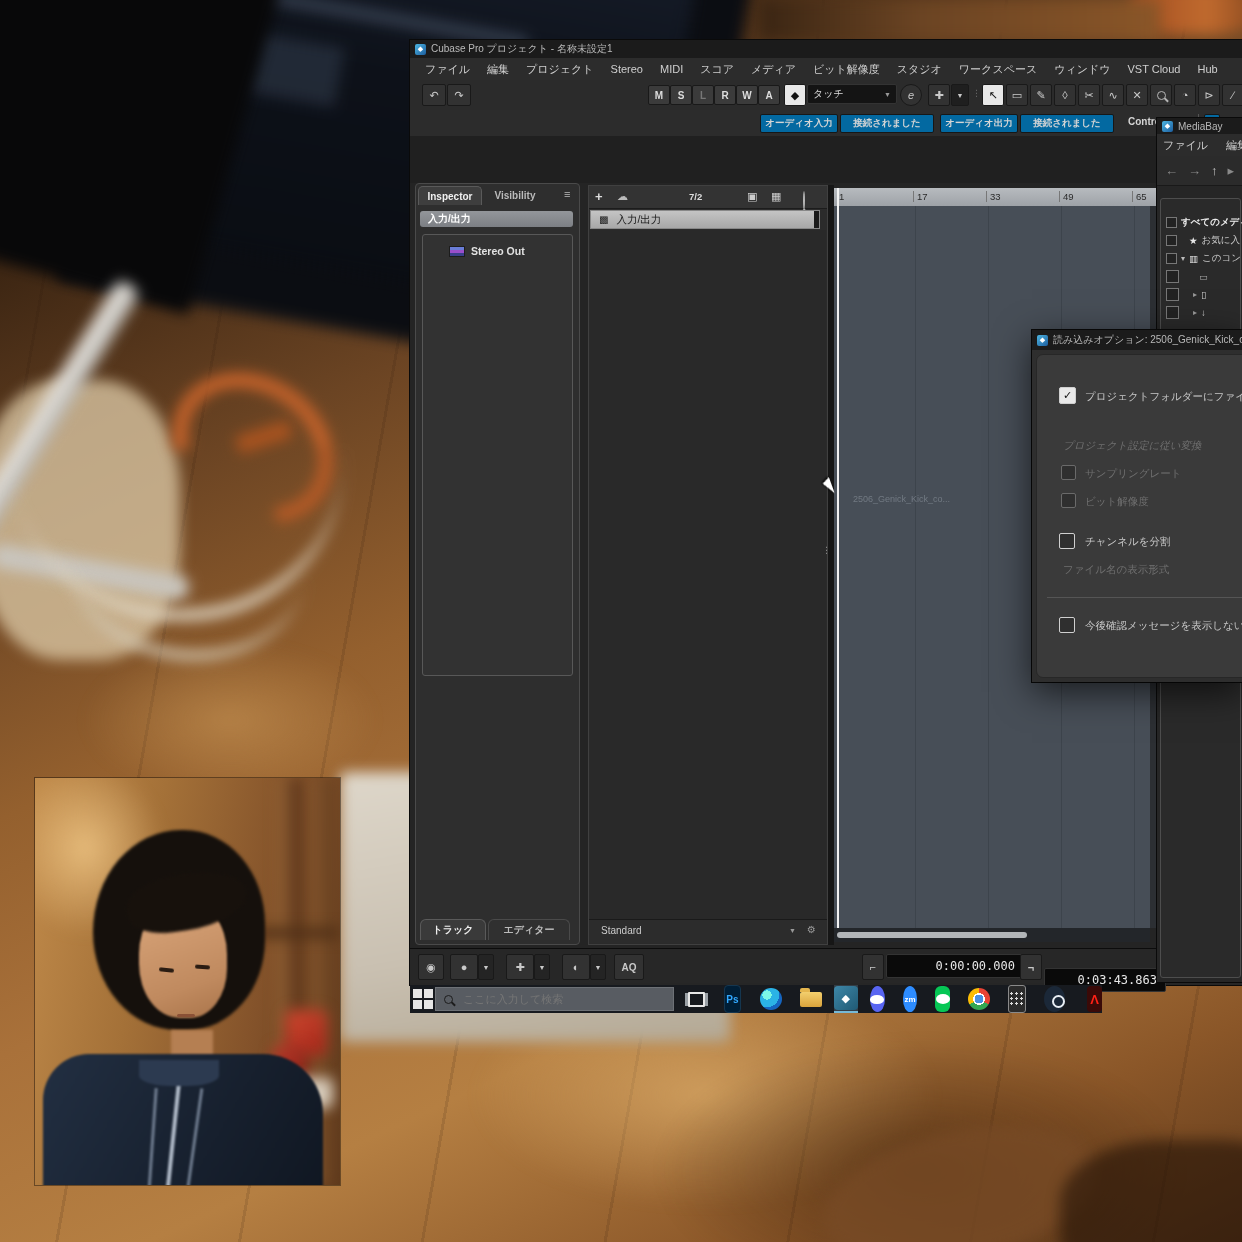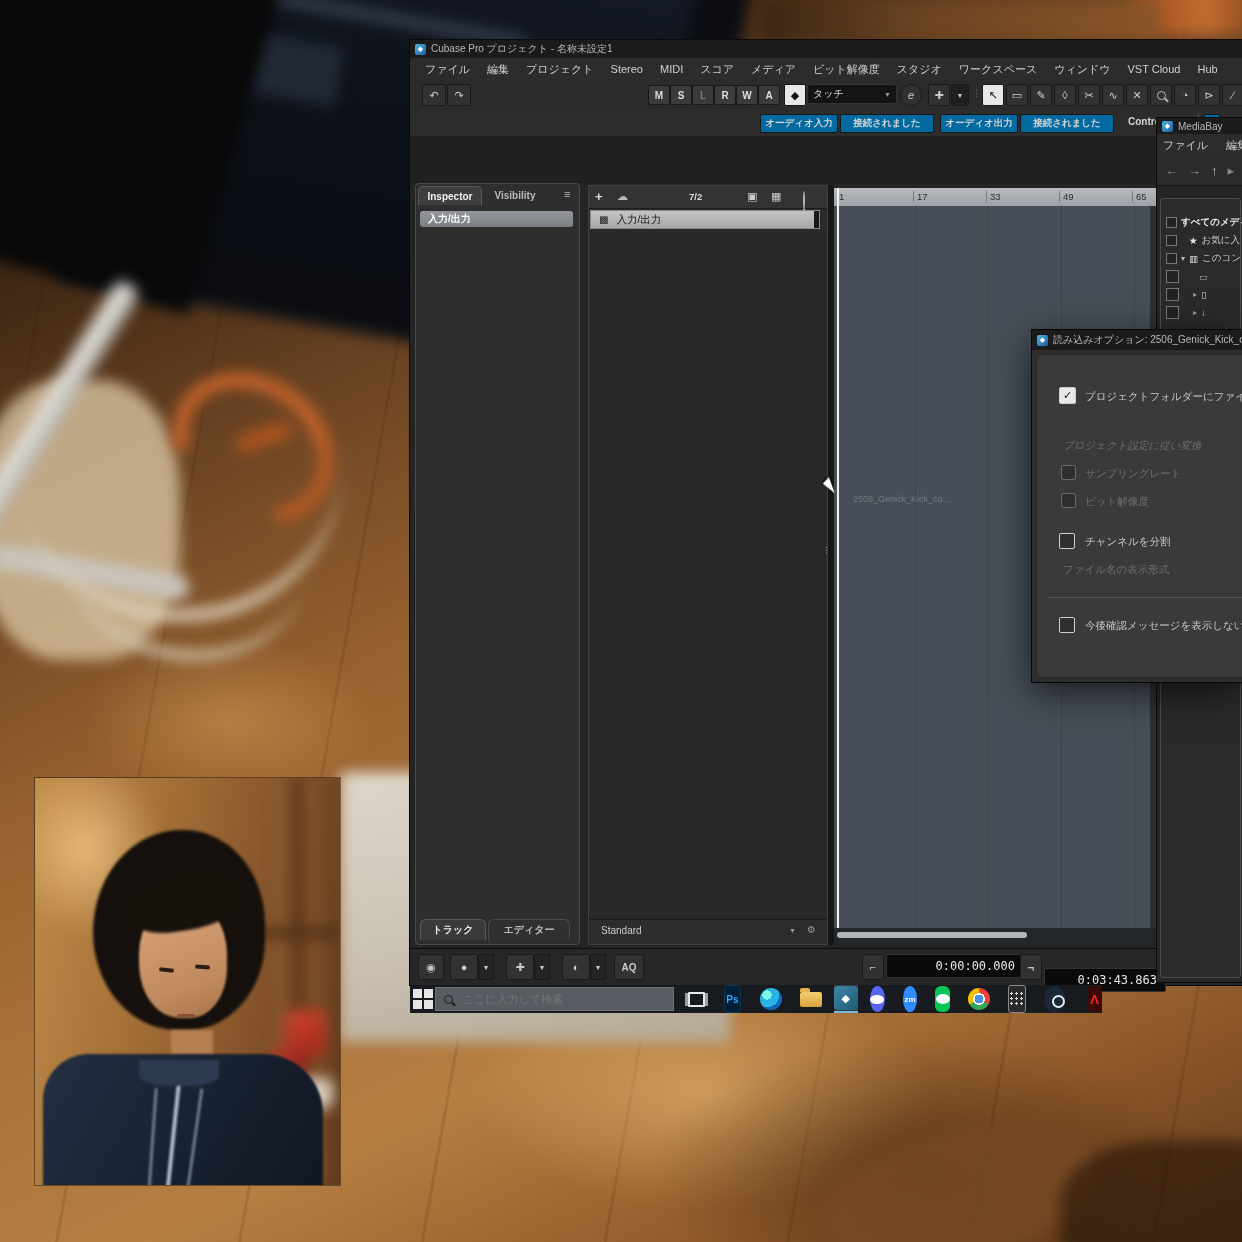--- a/index.html
+++ b/index.html
@@ -165,20 +165,27 @@
         <span style="color:#f0f0f0;font-size:10px;font-weight:bold;">Inspector</span>
       </div>
       <div class="abs" style="left:68px;top:2px;width:62px;height:18px;display:flex;align-items:center;justify-content:center;">
         <span style="color:#bbb;font-size:10px;font-weight:bold;">Visibility</span>
       </div>
       <div class="abs" style="left:148px;top:4px;color:#bbb;font-size:11px;">≡</div>
       <div class="abs" style="left:4px;top:27px;width:153px;height:16px;border-radius:3px;
            background:linear-gradient(#93969a,#7c7f84);display:flex;align-items:center;padding-left:8px;box-sizing:border-box;">
         <span style="color:#fff;font-size:10px;font-weight:bold;">入力/出力</span>
       </div>
+      <div class="abs" style="left:6px;top:50px;width:149px;height:440px;background:#323232;border:1px solid #585858;border-radius:3px;">
+        <div class="abs" style="left:0;top:8px;width:147px;height:16px;display:flex;align-items:center;gap:6px;padding-left:26px;box-sizing:border-box;">
+          <div style="width:14px;height:9px;border:1px solid #1c1c1c;
+               background:linear-gradient(#6a7dd8 0 34%,#9a4ecb 34% 67%,#3a3f8a 67%);"></div>
+          <span style="color:#e2e2e2;font-size:10.5px;font-weight:bold;">Stereo Out</span>
+        </div>
+      </div>
       <div class="abs" style="left:4px;top:735px;width:64px;height:20px;background:#3a3a3a;border:1px solid #5a5a5a;border-bottom:none;border-radius:6px 6px 0 0;display:flex;align-items:center;justify-content:center;">
         <span style="color:#eee;font-size:10px;font-weight:bold;">トラック</span>
       </div>
       <div class="abs" style="left:72px;top:735px;width:80px;height:20px;background:#303030;border:1px solid #4a4a4a;border-bottom:none;border-radius:6px 6px 0 0;display:flex;align-items:center;justify-content:center;">
         <span style="color:#bbb;font-size:10px;font-weight:bold;text-align:center;">エディター</span>
       </div>
     </div>
 
     <div class="abs" style="left:178px;top:145px;width:240px;height:760px;background:#2b2b2b;border:1px solid #404040;box-sizing:border-box;">
       <div class="abs" style="left:0;top:0;width:238px;height:22px;background:#333;border-bottom:1px solid #1c1c1c;">

